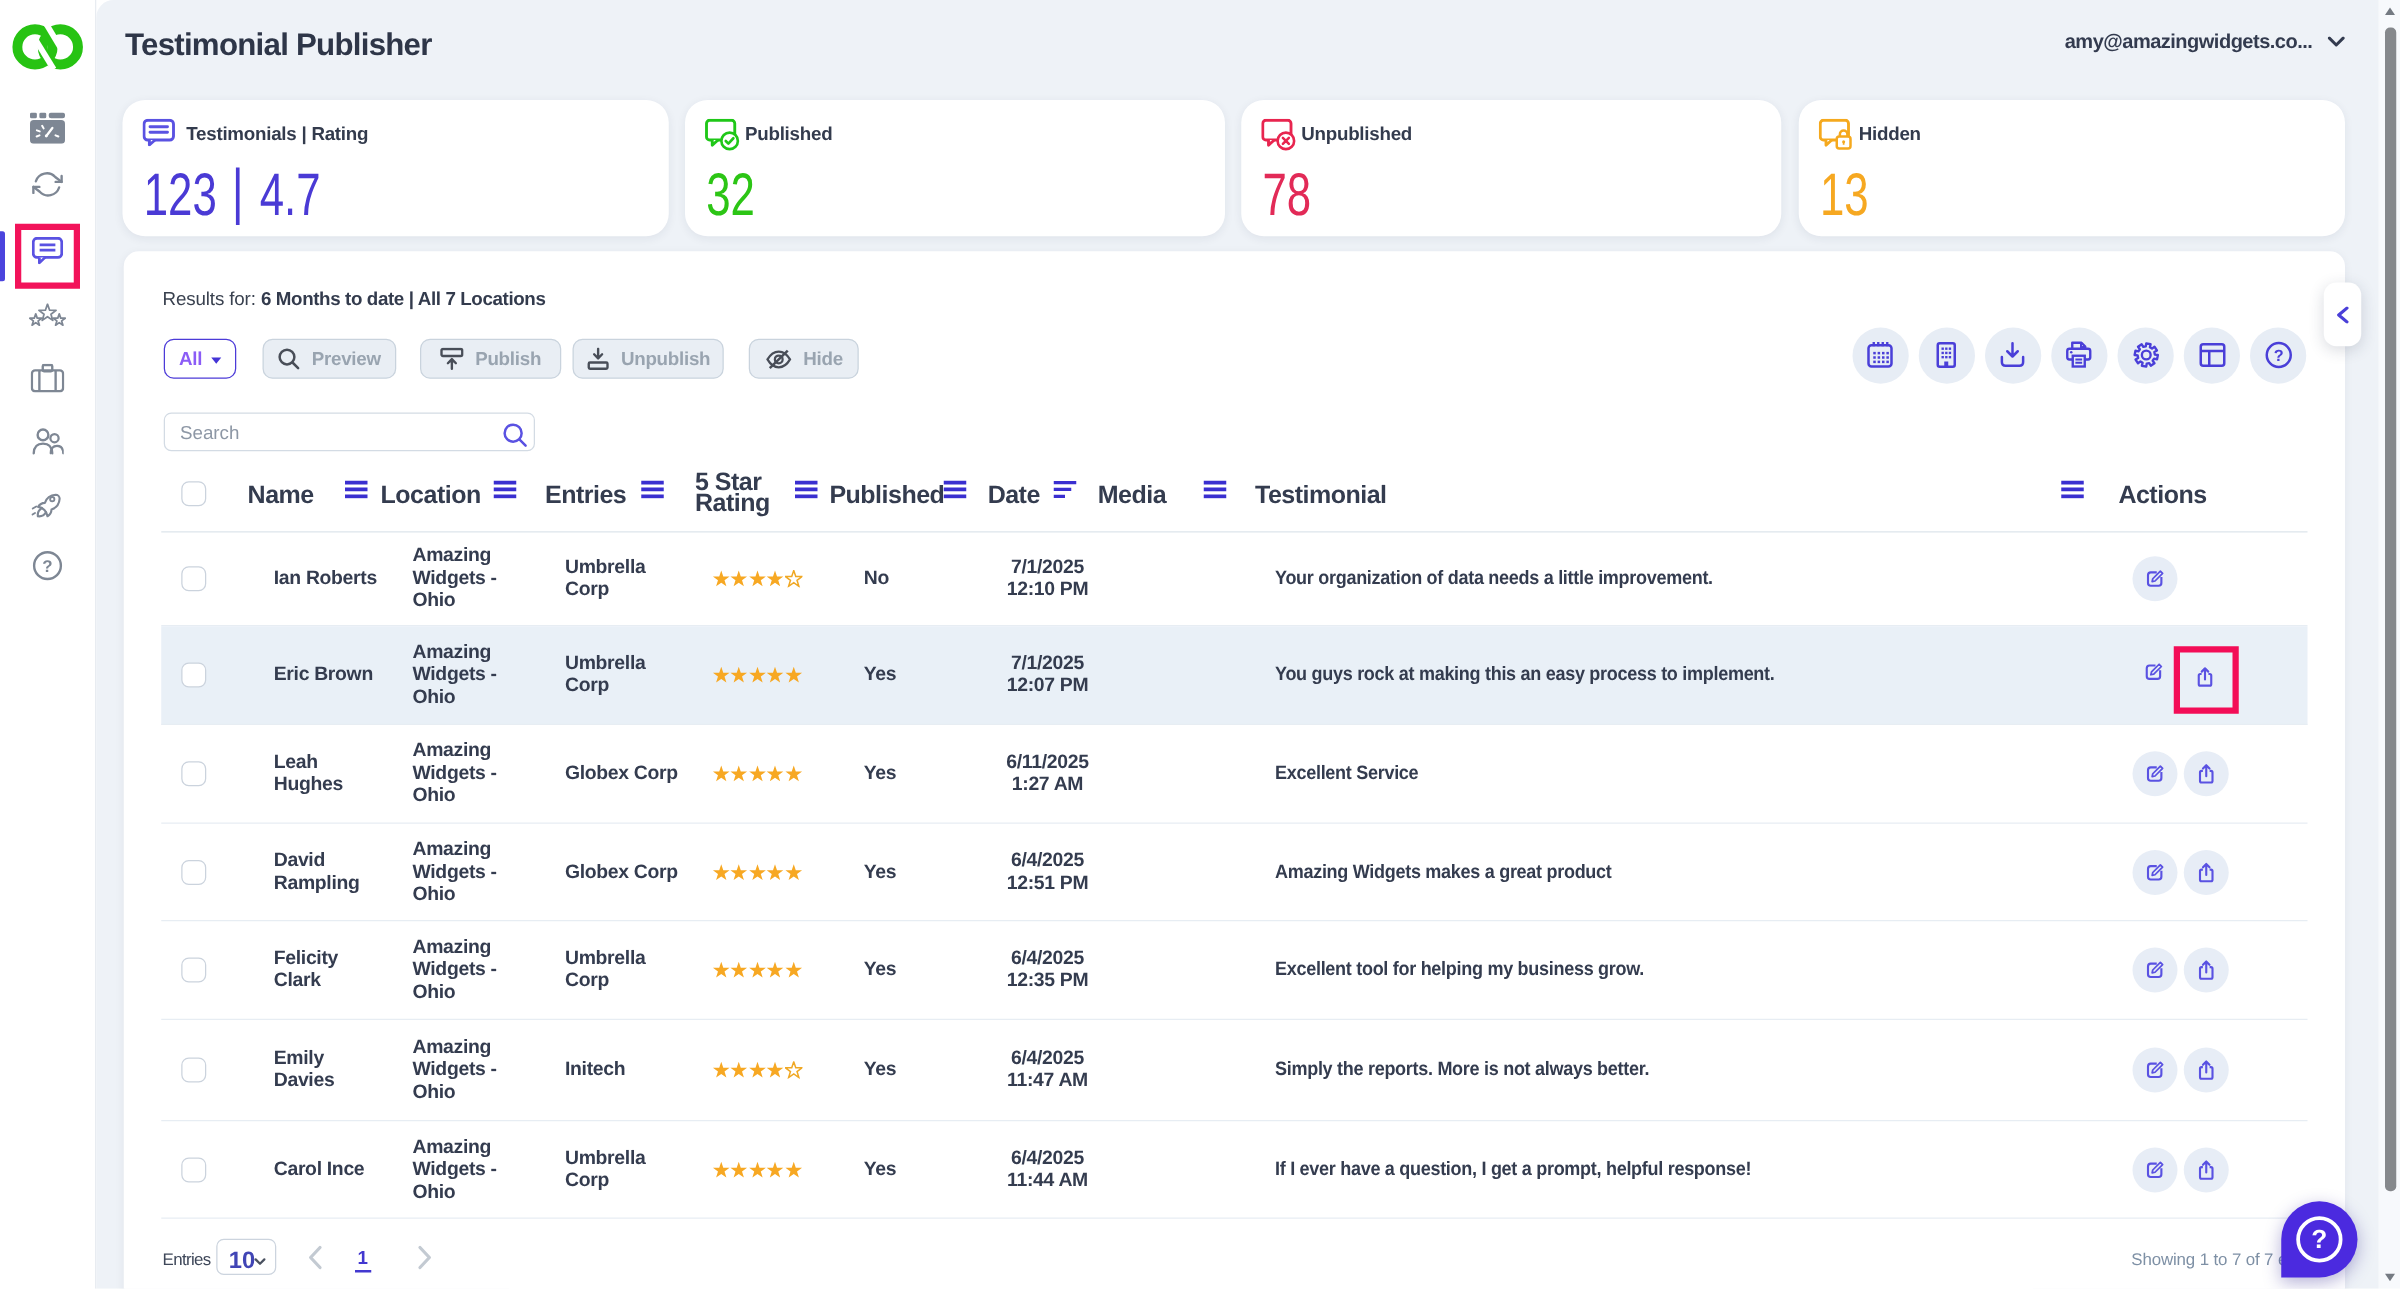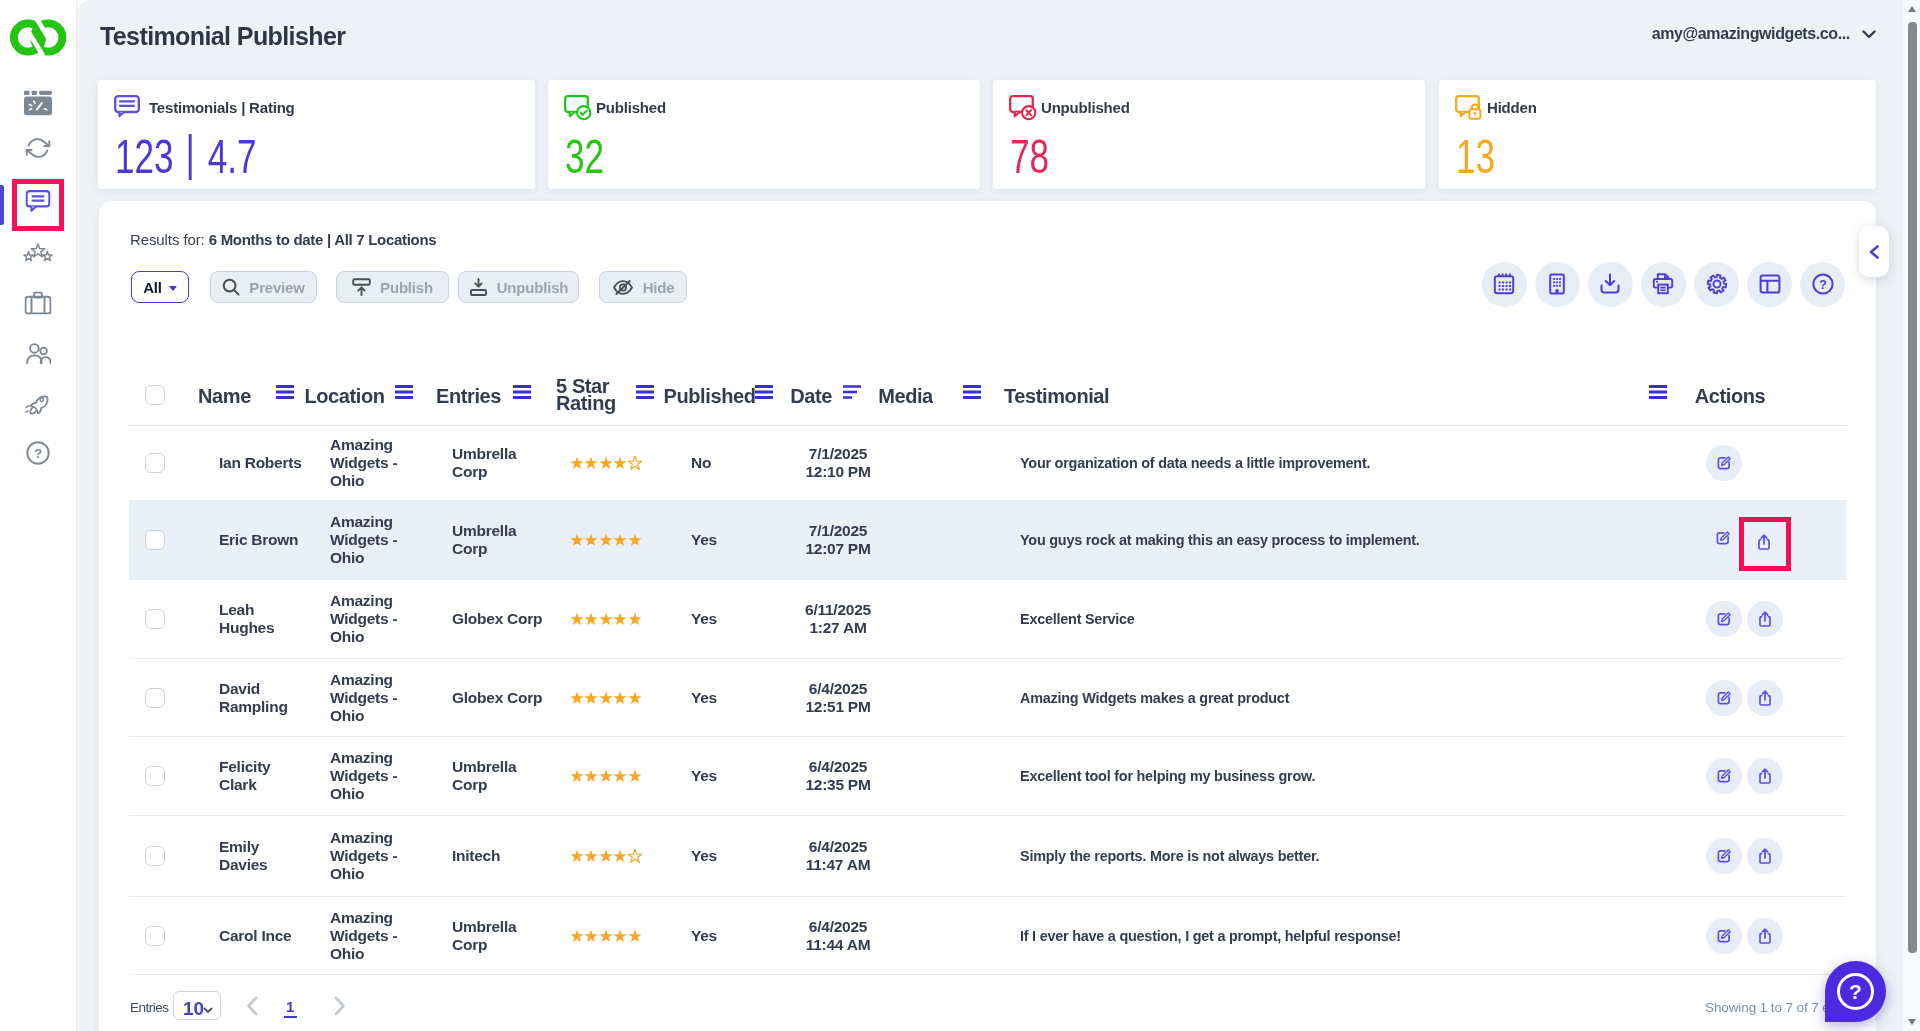--- a/index.html
+++ b/index.html
@@ -10,32 +10,32 @@
 #bg{left:77px;top:0;width:1826px;height:1031px;background:#EEF2F7;border-top-left-radius:14px}
 
 #side{left:0;top:0;width:77px;height:1031px;background:#fff;border-right:1px solid #E8ECF1}
 #side .icon{position:absolute;left:50%;transform:translate(-50%,-50%)}
 #actbar{left:0;top:185px;width:4px;height:40px;background:#4B44DD;border-radius:0 2px 2px 0}
 #redbox1{left:12px;top:179px;width:52px;height:52px;border:5px solid #F2135A}
 
 #title{left:100px;top:22px;font-size:25px;font-weight:700;letter-spacing:-.6px;color:#2E3648}
 #user{right:44px;top:25px;font-size:16px;font-weight:700;letter-spacing:-.4px;color:#333B4F}
 
-.card{position:absolute;top:80px;width:434px;height:109px;background:#fff;border-radius:4px;box-shadow:0 2px 8px rgba(29,42,68,.07)}
+.card{position:absolute;top:80px;width:434px;height:109px;background:#fff;border-radius:18px;box-shadow:0 2px 8px rgba(29,42,68,.07)}
 .card .lab{position:absolute;left:48px;top:99px;font-size:15px;font-weight:700;color:#333B4D;letter-spacing:-.2px}
 .card .lab{top:19px}
 .card .num{position:absolute;left:17px;top:47px;font-size:48px;font-weight:400;line-height:1.25;display:flex;align-items:center;transform:scaleX(.73);transform-origin:0 0;letter-spacing:0}
 .card .cico{position:absolute;left:16px;top:15px}
 .vbar{width:4px;height:46px;background:#4A3AD5;margin:0 22px 0 21px}
 
 #panel{left:99px;top:201px;width:1777px;height:860px;background:#fff;border-radius:12px;box-shadow:0 2px 8px rgba(29,42,68,.06)}
 #results{position:absolute;left:31px;top:30px;font-size:15px;color:#39414f;letter-spacing:-.1px}
 #results b{font-size:15px;letter-spacing:-.3px;color:#333B4D}
 .btn{position:absolute;top:70px;height:32px;border-radius:8px;background:#E9EEF4;border:1px solid #C9D3DD;display:flex;align-items:center;justify-content:center;gap:9px;font-size:15px;font-weight:700;color:#99A4B0;letter-spacing:-.2px}
-#ball{left:32px;width:58px;background:#fff;border:1.6px solid #4C3BD8;color:#0f172a;gap:7px}
+#ball{left:32px;width:58px;background:#fff;border:1.6px solid #4C3BD8;color:#8b5cf6;gap:7px}
 .caret{width:0;height:0;border-left:4.5px solid transparent;border-right:4.5px solid transparent;border-top:5px solid #4434D6;margin-top:2px}
 #bprev{left:111px;width:107px}
 #bpub{left:237px;width:113px}
 #bunp{left:359px;width:121px}
 #bhide{left:500px;width:88px}
 .tico{position:absolute;top:60.5px;width:45px;height:45px;border-radius:50%;background:#E7EDF5;display:flex;align-items:center;justify-content:center}
 #search{position:absolute;left:32px;top:129px;width:297px;height:31px;border:1.4px solid #D3DBE4;border-radius:6px}
 #search span{position:absolute;left:12px;top:7px;font-size:15px;color:#8D97A5}
 #search svg{position:absolute;right:4px;top:6px}
 
@@ -211,20 +211,27 @@
         <rect x="2.6" y="3.4" width="18.8" height="17.2" rx="2" stroke="#4A3FD8" stroke-width="2"></rect>
 <path d="M3 8.8 H21 M9.4 8.8 V20.2" stroke="#4A3FD8" stroke-width="2"></path>
       </svg>
     </div>
     <div class="tico" style="left:1701.0px">
       <svg width="24" height="24" viewBox="0 0 24 24" fill="none">
         <circle cx="12" cy="12" r="9.6" stroke="#4A3FD8" stroke-width="2"></circle>
 <text x="12" y="16.8" text-anchor="middle" font-family="Liberation Sans" font-size="13" font-weight="700" fill="#4A3FD8">?</text>
       </svg>
     </div>
+  <div id="search">
+      <span>Search</span>
+      <svg width="22" height="22" viewBox="0 0 22 22" fill="none">
+        <circle cx="9.5" cy="9.5" r="6.8" stroke="#5A52E2" stroke-width="2"></circle>
+        <path d="M14.7 14.7 L19.5 19.5" stroke="#5A52E2" stroke-width="2" stroke-linecap="round"></path>
+      </svg>
+    </div>
   <div class="cb" style="position:absolute;left:46px;top:184px"></div>
 <div class="hl hc" style="left:125.5px">Name</div>
 <div class="hl hc" style="left:245.5px">Location</div>
 <div class="hl hc" style="left:369.5px">Entries</div>
 <div class="hl" style="left:457px;top:177px;line-height:16.5px">5 Star<br>Rating</div>
 <div class="hl hc" style="left:610.5px">Published</div>
 <div class="hl hc" style="left:712px">Date</div>
 <div class="hl hc" style="left:806.5px">Media</div>
 <div class="hl" style="left:905px">Testimonial</div>
 <div class="hl hc" style="left:1631px">Actions</div>

